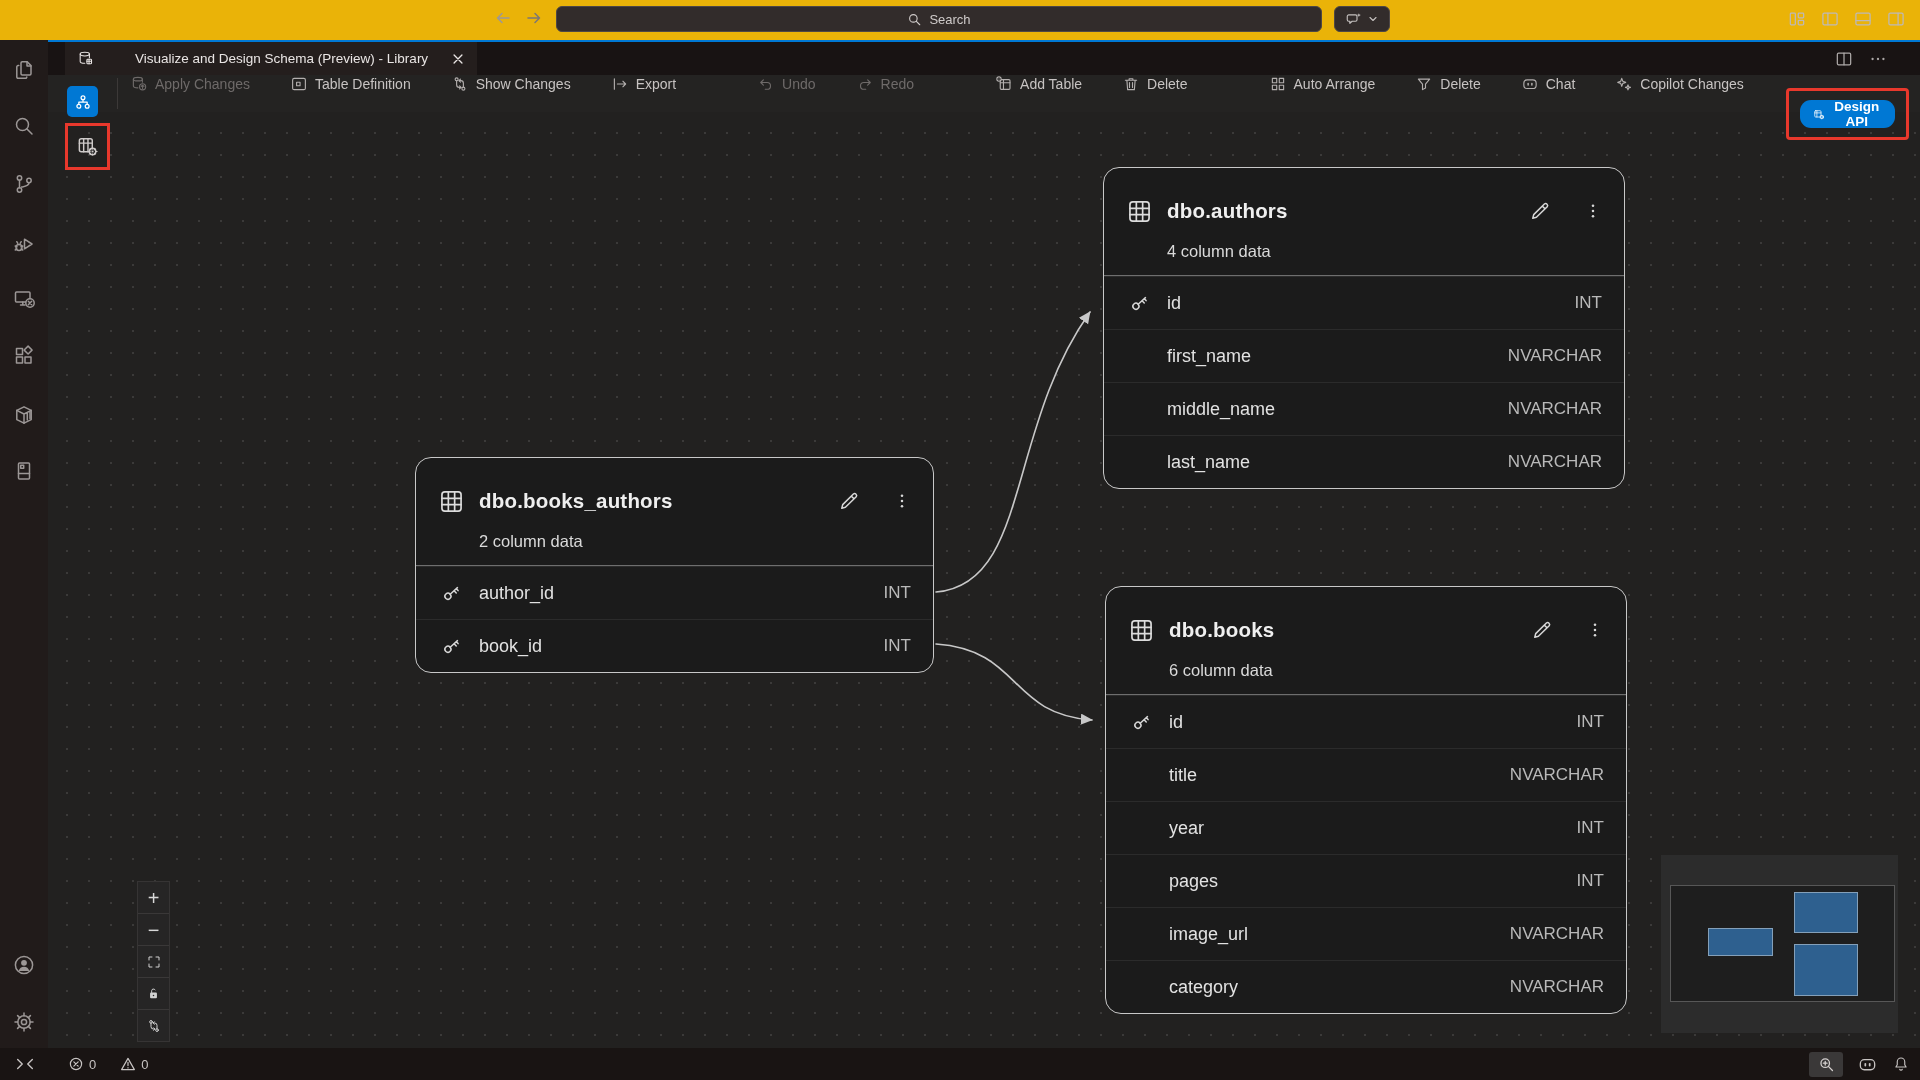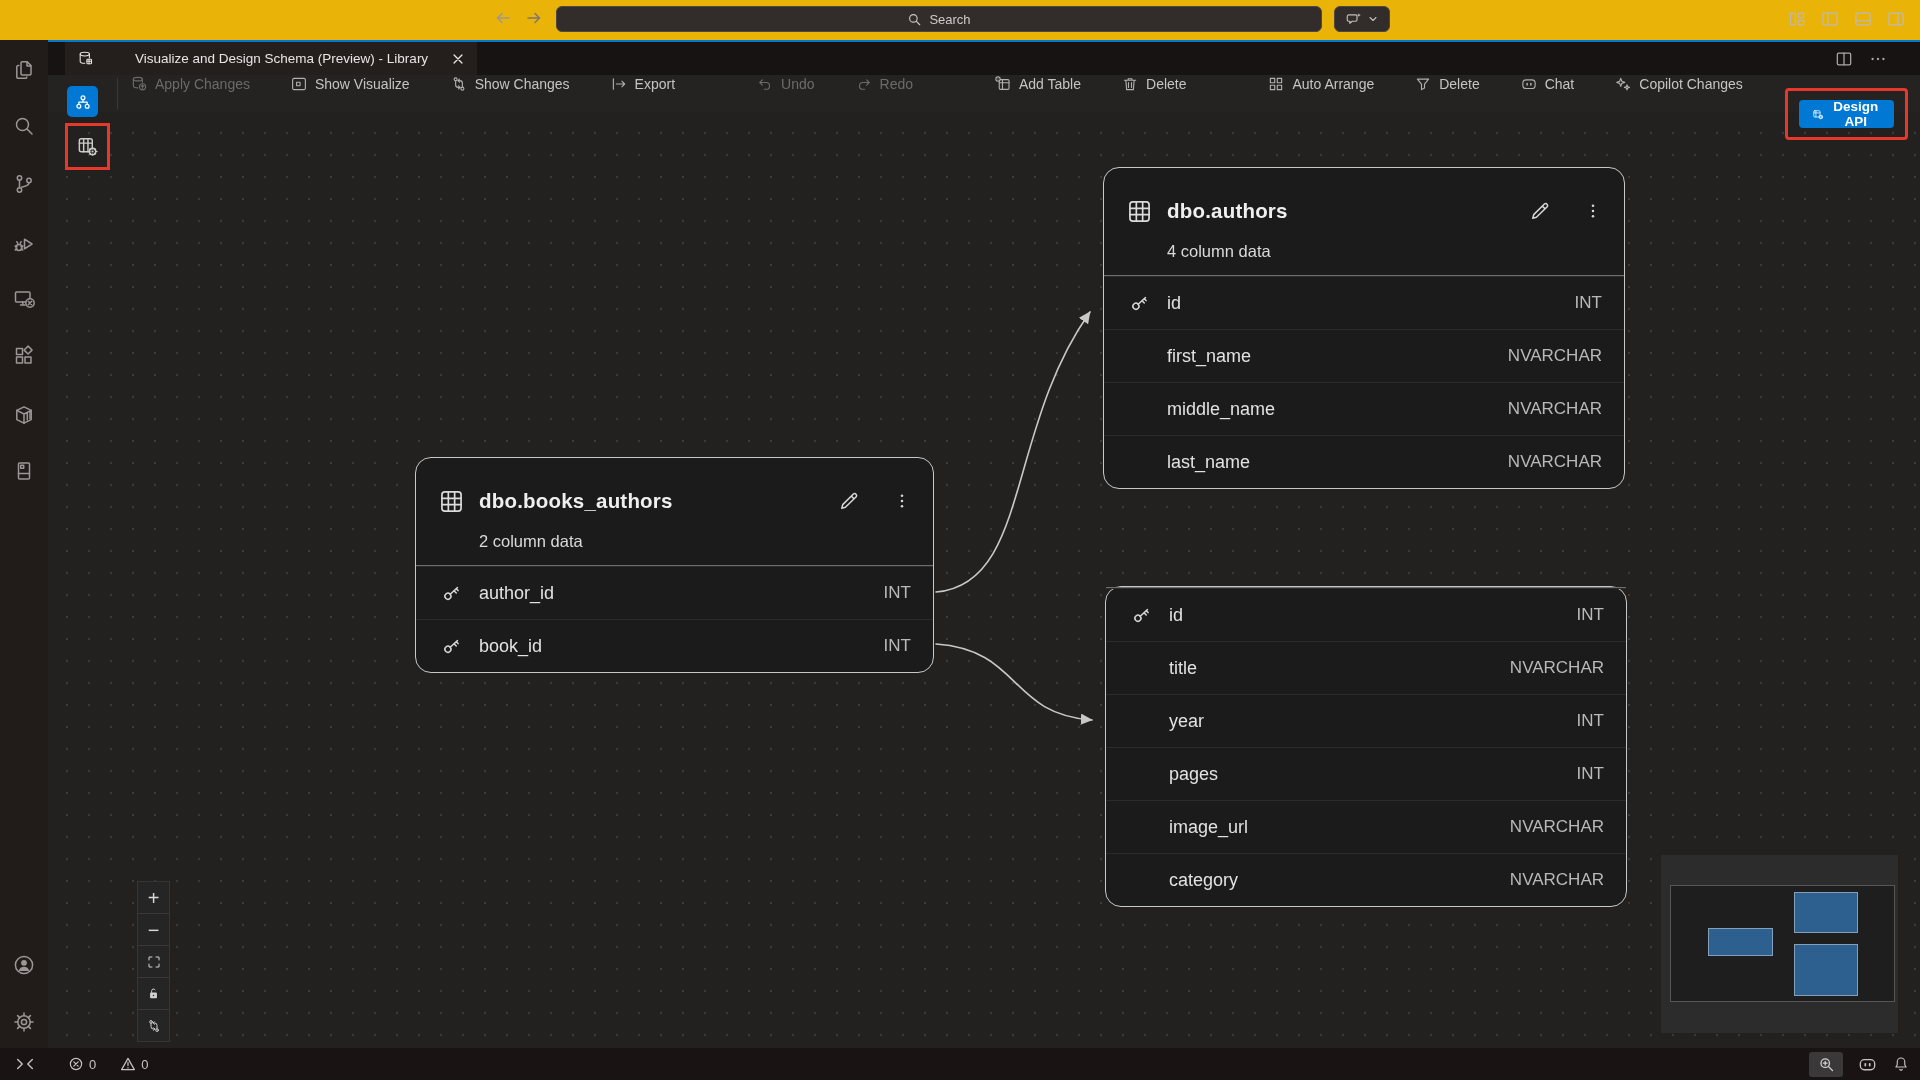--- a/index.html
+++ b/index.html
@@ -34,21 +34,21 @@
 
   .toolbar{position:absolute;left:48px;top:75px;width:1872px;height:37px;background:#242322;display:flex;
            align-items:flex-start;box-sizing:border-box;padding-left:82px;padding-right:165px;overflow:visible;z-index:6;gap:17px;}
   .titem{display:flex;align-items:center;gap:7px;font-size:14px;color:#c7c3c2;margin-right:23px;white-space:nowrap;cursor:default;}
   .titem .tic{width:18px;height:18px;color:#b3afae;}
   .titem.disabled,.titem.disabled .tic{color:#6e6a69;}
   .tsep{width:1px;height:20px;background:#494544;margin:0 20px 0 4px;}
   .push{margin-left:auto;}
   .design-redbox{border:3px solid #e8382c;border-radius:4px;padding:9px 11px;margin-top:13px;margin-left:2px;background:transparent;}
   .design-api{display:flex;align-items:center;gap:7px;background:#0078d4;color:#ffffff;font-size:13.5px;
-              font-weight:700;border:none;border-radius:4px;padding:5px 13px;height:28px;box-sizing:border-box;cursor:pointer;}
+              font-weight:700;border:none;border-radius:11px;padding:5px 13px;height:28px;box-sizing:border-box;cursor:pointer;}
 
   .viewbtn-blue{position:absolute;left:67px;top:86px;width:31px;height:31px;background:#0078d4;border-radius:5px;
                 display:flex;align-items:center;justify-content:center;color:#fff;z-index:7;}
   .viewbtn-red{position:absolute;left:65px;top:123px;width:39px;height:41px;border:3px solid #e8382c;
                display:flex;align-items:center;justify-content:center;color:#cfcbca;z-index:7;}
   .view-sep{position:absolute;left:117px;top:78px;width:1px;height:31px;background:#3c3938;z-index:7;}
 
   
   .canvas{position:absolute;left:48px;top:112px;width:1872px;height:936px;background:#222120;
           background-image:radial-gradient(circle,#3b3a39 1.2px,transparent 1.4px);
@@ -274,21 +274,21 @@
           <circle cx="16.8" cy="15.8" r="4.1"></circle>
           <path d="M16.8 18v-4.2 M15 15.3l1.8-1.8 1.8 1.8"></path>
         </svg>
       <span>Apply Changes</span>
     </div>
     <div class="titem">
       <svg class="tic" viewBox="0 0 24 24">
           <rect x="3.5" y="4.5" width="17" height="15" rx="2"></rect>
           <rect x="8.8" y="9.7" width="4.6" height="4.6"></rect>
         </svg>
-      <span>Show Visualize</span>
+      <span>Table Definition</span>
     </div>
     <div class="titem">
       <svg class="tic" viewBox="0 0 24 24">
           <circle cx="7.5" cy="5.8" r="2"></circle>
           <circle cx="16.5" cy="18.2" r="2"></circle>
           <path d="M16.5 16.2V11a3.5 3.5 0 0 0-3.5-3.5h-2.2 M7.5 7.8V13a3.5 3.5 0 0 0 3.5 3.5h2.2"></path>
           <path d="M12.6 5.6l-1.9 1.9 1.9 1.9 M11.4 14.6l1.9 1.9-1.9 1.9"></path>
         </svg>
       <span>Show Changes</span>
     </div>
@@ -485,20 +485,38 @@
       <span class="ctype">NVARCHAR</span>
     </div>
     <div class="crow">
       <span class="keyslot"></span>
       <span class="cname">last_name</span>
       <span class="ctype">NVARCHAR</span>
     </div>
   </div>
 
   <div class="card" style="left:1105px;top:586px;width:522px;">
+    <div class="card-head">
+      <div class="head-row">
+        <svg class="grid-ic" viewBox="0 0 24 24">
+            <rect x="3.5" y="3.5" width="17" height="17" rx="2.5"></rect>
+            <path d="M3.5 9.2h17 M3.5 14.8h17 M9.2 3.5v17 M14.8 3.5v17"></path>
+          </svg>
+        <span class="card-title">dbo.books</span>
+        <svg class="pencil" viewBox="0 0 24 24">
+            <path d="M4.8 19.2l.9-3.6L16.4 5a2 2 0 0 1 2.8 2.8L8.4 18.3l-3.6.9z M14.3 7.1l2.7 2.7"></path>
+          </svg>
+        <svg class="kebab" viewBox="0 0 24 24">
+            <circle cx="12" cy="5" r="1.7" class="f"></circle>
+            <circle cx="12" cy="12" r="1.7" class="f"></circle>
+            <circle cx="12" cy="19" r="1.7" class="f"></circle>
+          </svg>
+      </div>
+      <div class="card-sub">6 column data</div>
+    </div>
     <div class="card-sep"></div>
     <div class="crow">
       <svg class="keyslot" viewBox="0 0 24 24" stroke-width="1.7">
           <g transform="rotate(-42 12 12)">
             <circle cx="7.2" cy="12" r="3"></circle>
             <path d="M10.2 12H20 M15.5 12v3.2 M18.5 12v2.6"></path>
           </g>
         </svg>
       <span class="cname">id</span>
       <span class="ctype">INT</span>

